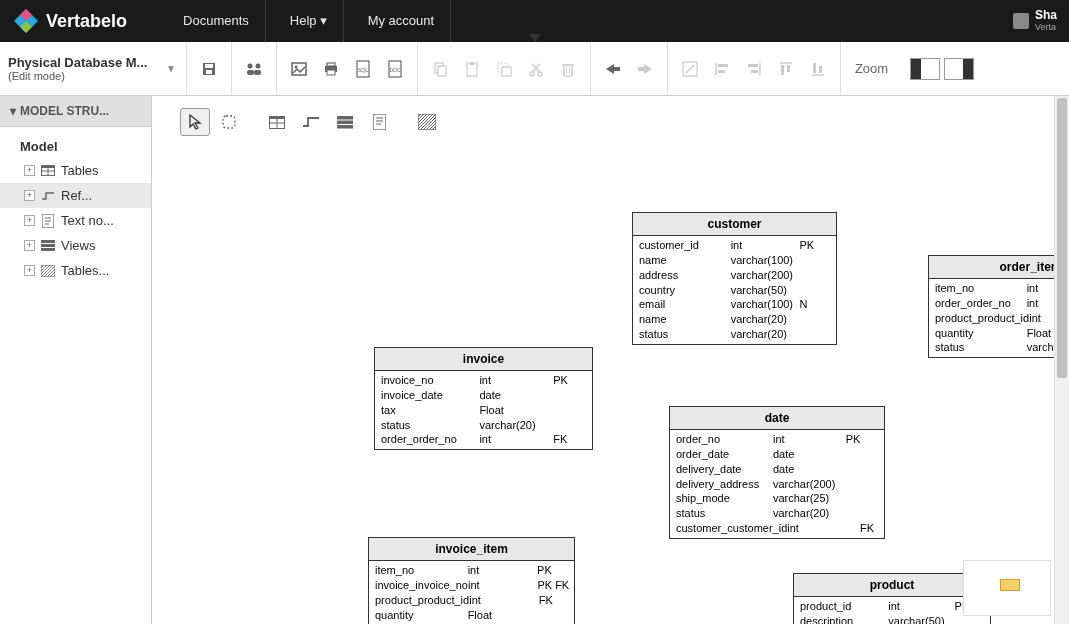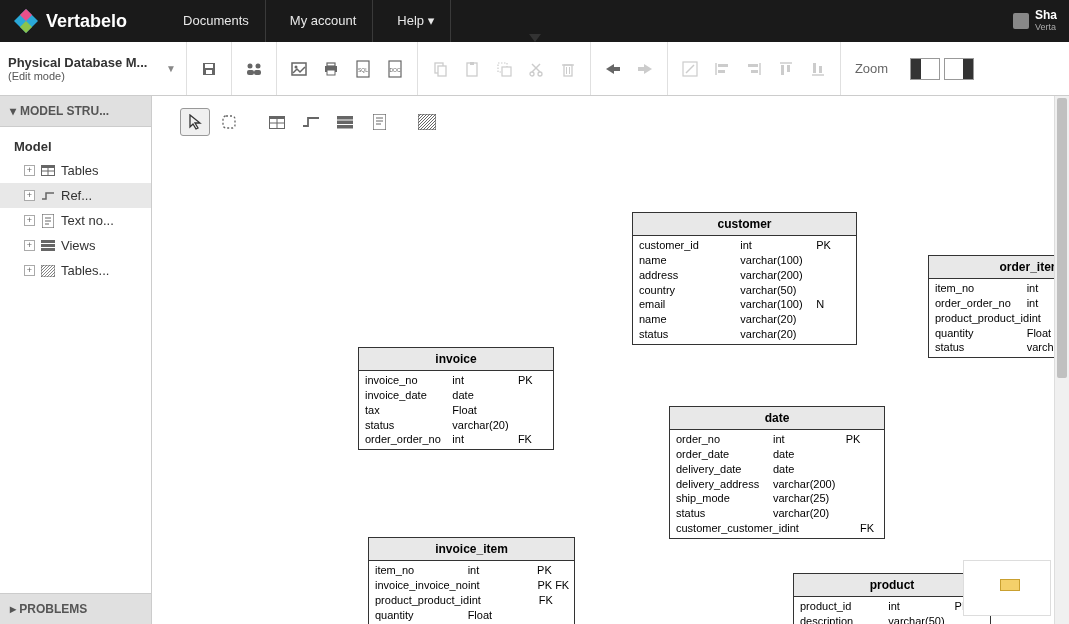--- a/index.html
+++ b/index.html
@@ -27,21 +27,21 @@
 .zoom-label{font-size:13px;color:#666;padding:0 8px}
 .panel-toggles{display:flex;gap:4px;margin-left:8px}
 .panel-toggle{width:30px;height:22px;border:1px solid #999;background:#fff;display:flex;cursor:pointer}
 .pt-left{width:10px;background:#333}
 .pt-right{width:10px;background:#333;margin-left:auto}
 
 .main{display:flex;height:calc(100vh - 96px);position:relative}
 .sidebar{width:152px;border-right:1px solid #ccc;background:#fff;display:flex;flex-direction:column}
 .side-header{background:#e0e0e0;padding:8px 10px;font-size:12px;font-weight:bold;color:#555;border-bottom:1px solid #ccc;cursor:pointer;display:flex;align-items:center;gap:4px}
 .side-content{flex:1;padding:8px 0;overflow:auto}
-.tree-root{font-size:13px;font-weight:bold;padding:4px 14px;color:#333}
+.tree-root{font-size:13px;font-weight:bold;padding:4px 20px;color:#333}
 .tree-item{font-size:13px;padding:5px 8px 5px 24px;color:#333;display:flex;align-items:center;gap:6px;cursor:pointer}
 .tree-item.sel{background:#e8e8e8}
 .tree-expand{width:11px;height:11px;border:1px solid #aaa;display:flex;align-items:center;justify-content:center;font-size:9px;line-height:1;color:#666;background:#fff}
 .tree-icon{width:14px;height:12px;display:flex;align-items:center;justify-content:center}
 .side-footer{background:#e0e0e0;padding:8px 10px;font-size:12px;font-weight:bold;color:#555;border-top:1px solid #ccc;cursor:pointer}
 
 .canvas-wrap{flex:1;position:relative;background:#fff;overflow:hidden}
 .canvas-toolbar{position:absolute;top:8px;left:24px;display:flex;gap:4px;background:#fff;padding:4px;z-index:5}
 .ctb-btn{width:30px;height:28px;border:1px solid transparent;display:flex;align-items:center;justify-content:center;cursor:pointer;border-radius:3px;color:#555}
 .ctb-btn.active{border:1px solid #999;background:#f0f0f0}
@@ -72,22 +72,22 @@
       <svg viewBox="0 0 28 28">
           <polygon points="14,2 26,14 14,26 2,14" fill="#2aa8d8"></polygon>
           <polygon points="14,2 20,8 14,14 8,8" fill="#e94f8a"></polygon>
           <polygon points="14,14 20,20 14,26 8,20" fill="#8bc34a"></polygon>
         </svg>
     </div>
     <span>Vertabelo</span>
   </div>
   <div class="topnav">
     <div class="topnav-item">Documents</div>
+    <div class="topnav-item">Help ▾</div>
     <div class="topnav-item">My account</div>
-    <div class="topnav-item">Help ▾</div>
   </div>
   <div class="topbar-right">
     <div class="user-icon"></div>
     <div class="user-text">
       <div class="user-name">Sha</div>
       <div class="user-sub">Verta</div>
     </div>
   </div>
 </div>
 
@@ -304,21 +304,20 @@
                 <pattern id="hh" width="3" height="3" patternUnits="userSpaceOnUse">
                   <line x1="0" y1="3" x2="3" y2="0" stroke="#666" stroke-width="0.8"></line>
                 </pattern>
               </defs>
               <rect width="14" height="12" fill="url(#hh)" stroke="#666"></rect>
             </svg>
           </span>
         <span>Tables...</span>
       </div>
     </div>
-    <div class="side-footer"><span>▸ </span><span>PROBLEMS</span></div>
   </div>
 
   <div class="canvas-wrap">
     <div class="canvas-toolbar">
       <div class="ctb-btn active">
           <svg width="14" height="16" viewBox="0 0 14 16">
             <polygon points="2,1 2,13 5,10 8,15 10,14 7,9 12,9" fill="none" stroke="#333" stroke-width="1.3"></polygon>
           </svg>
         </div>
       <div class="ctb-btn">
@@ -427,21 +426,21 @@
           <line x1="760" y1="400" x2="760" y2="500"></line>
           <line x1="760" y1="500" x2="839" y2="500" stroke-width="0"></line>
 
         <line x1="820" y1="258" x2="820" y2="280"></line>
           <line x1="814" y1="263" x2="820" y2="258"></line>
           <line x1="826" y1="263" x2="820" y2="258"></line>
       </g>
     </svg>
 
     <div class="canvas">
-      <div class="entity" style="left:480px;top:116px;width:225px">
+      <div class="entity" style="left:480px;top:116px;width:205px">
         <div class="entity-header">customer</div>
         <div class="entity-body">
             <div class="entity-row">
               <span class="col-name">customer_id</span>
               <span class="col-type">int</span>
               <span class="col-key">PK</span>
             </div>
             <div class="entity-row">
               <span class="col-name">name</span>
               <span class="col-type">varchar(100)</span>
@@ -492,21 +491,21 @@
             <div class="entity-row">
               <span class="col-name">quantity</span>
               <span class="col-type">Float</span>
             </div>
             <div class="entity-row">
               <span class="col-name">status</span>
               <span class="col-type">varchar(20)</span>
             </div>
           </div>
       </div>
-      <div class="entity" style="left:206px;top:251px;width:196px">
+      <div class="entity" style="left:222px;top:251px;width:219px">
         <div class="entity-header">invoice</div>
         <div class="entity-body">
             <div class="entity-row">
               <span class="col-name">invoice_no</span>
               <span class="col-type">int</span>
               <span class="col-key">PK</span>
             </div>
             <div class="entity-row">
               <span class="col-name">invoice_date</span>
               <span class="col-type">date</span>

